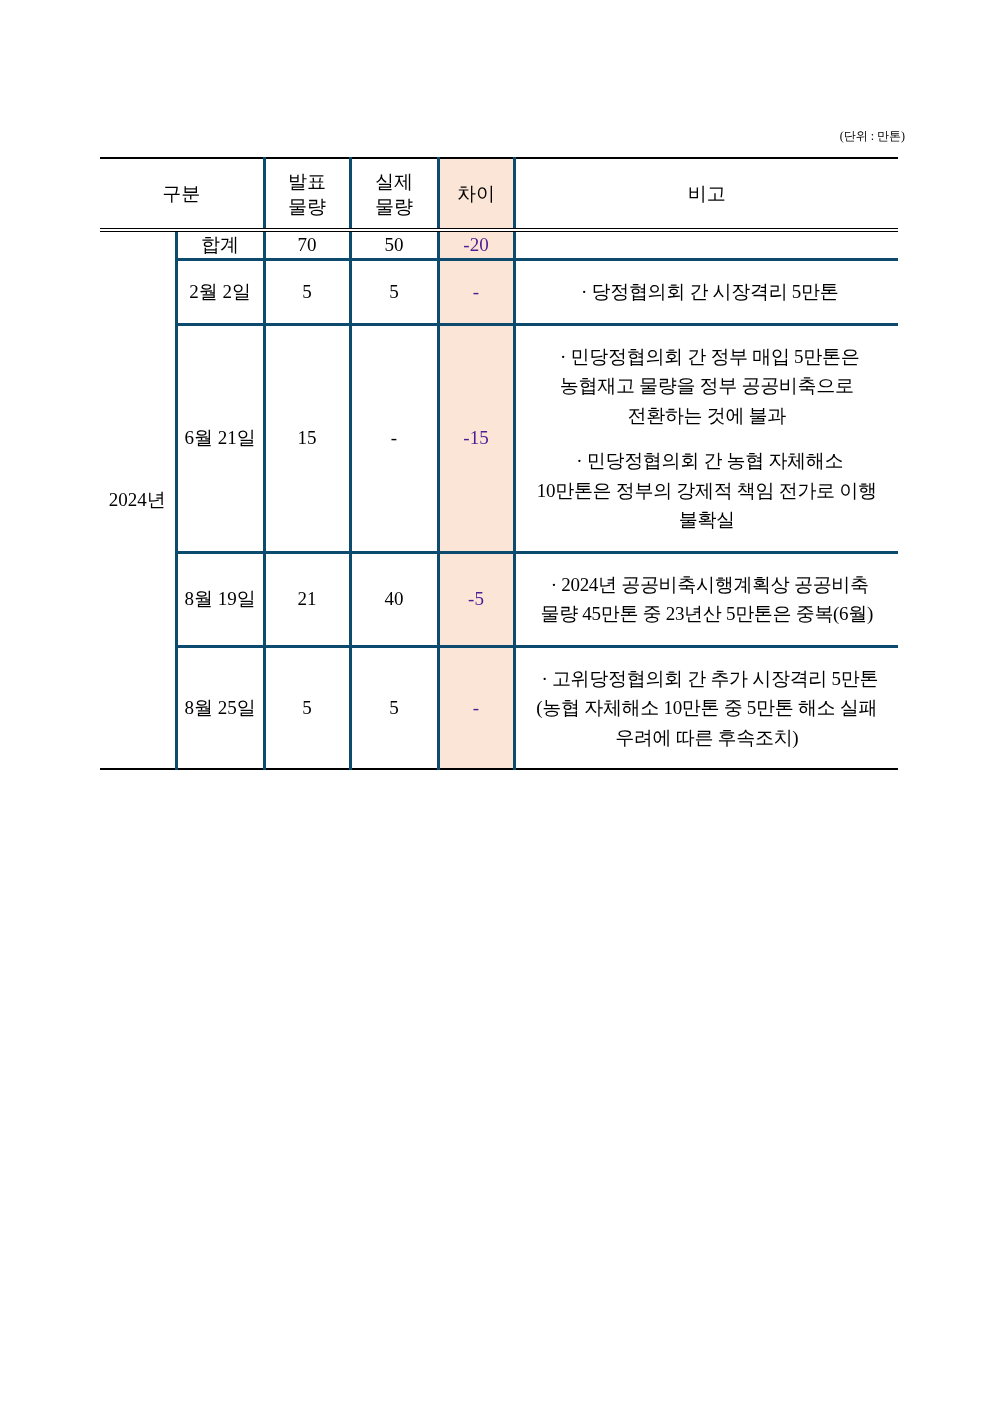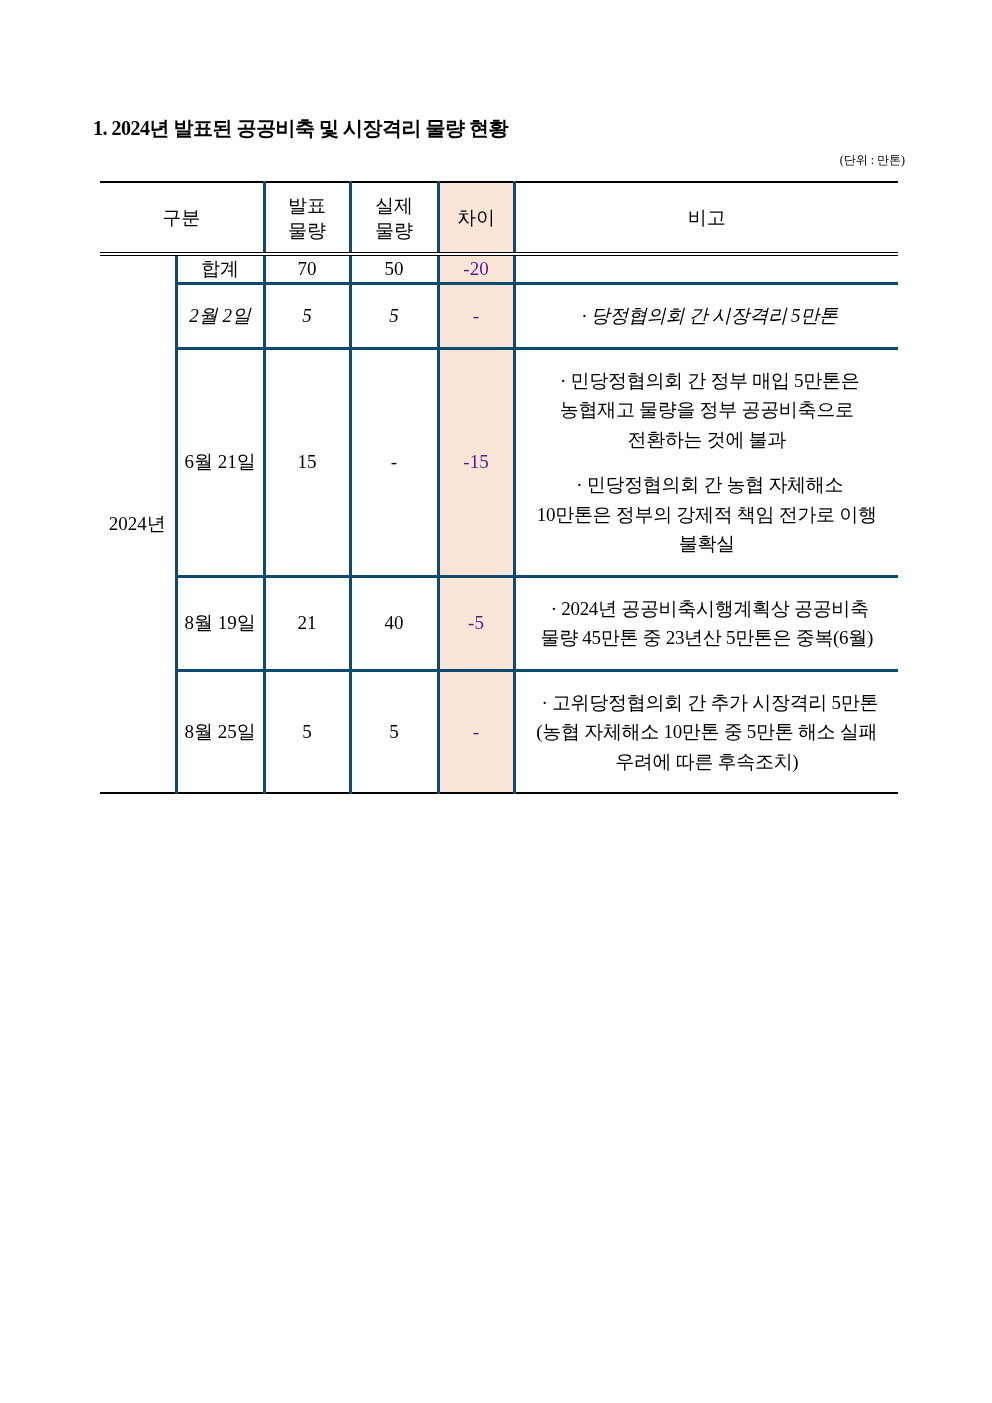--- a/index.html
+++ b/index.html
@@ -76,31 +76,30 @@
   .note-cell p {
     margin: 16px;
     line-height: 29.5px;
     text-indent: 6px;
     letter-spacing: -0.3px;
     word-break: keep-all;
   }
   
   tr.r-head  { height: 72px; }
   tr.r-sum   { height: 24px; }
-  tr.r-feb   { height: 23px; font-style: italic; }
+  tr.r-feb   { height: 23px; }
   tr.r-jun   { height: 119px; }
   tr.r-aug19 { height: 55px; }
   tr.r-aug25 { height: 93px; }
 </style>
 </head>
 <body>
 
 <div class="page">
 
-  <h1 class="doc-title">1. 2024년 발표된 공공비축 및 시장격리 물량 현황</h1>
 
   <div class="unit-label">(단위 : 만톤)</div>
 
   <table class="qty-table">
     <colgroup>
       <col style="width:76px">
       <col style="width:88px">
       <col style="width:86px">
       <col style="width:88px">
       <col style="width:76px">

